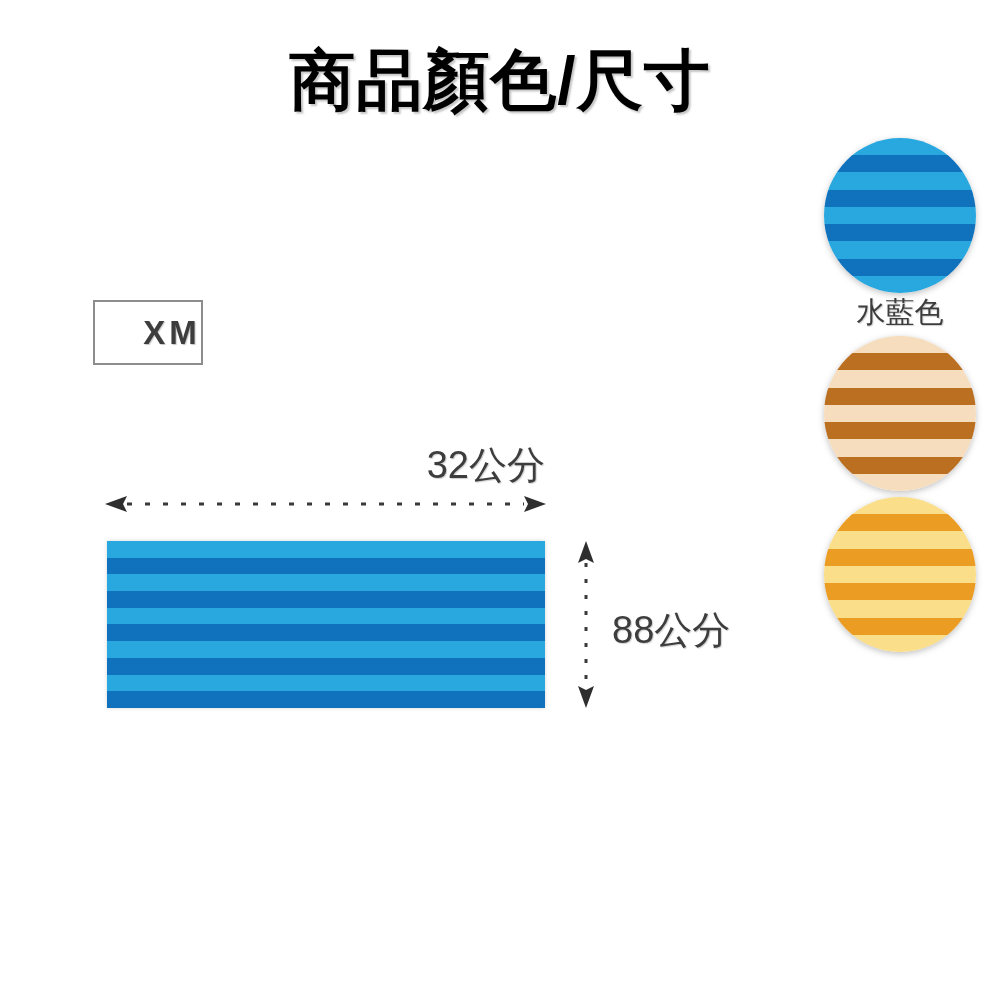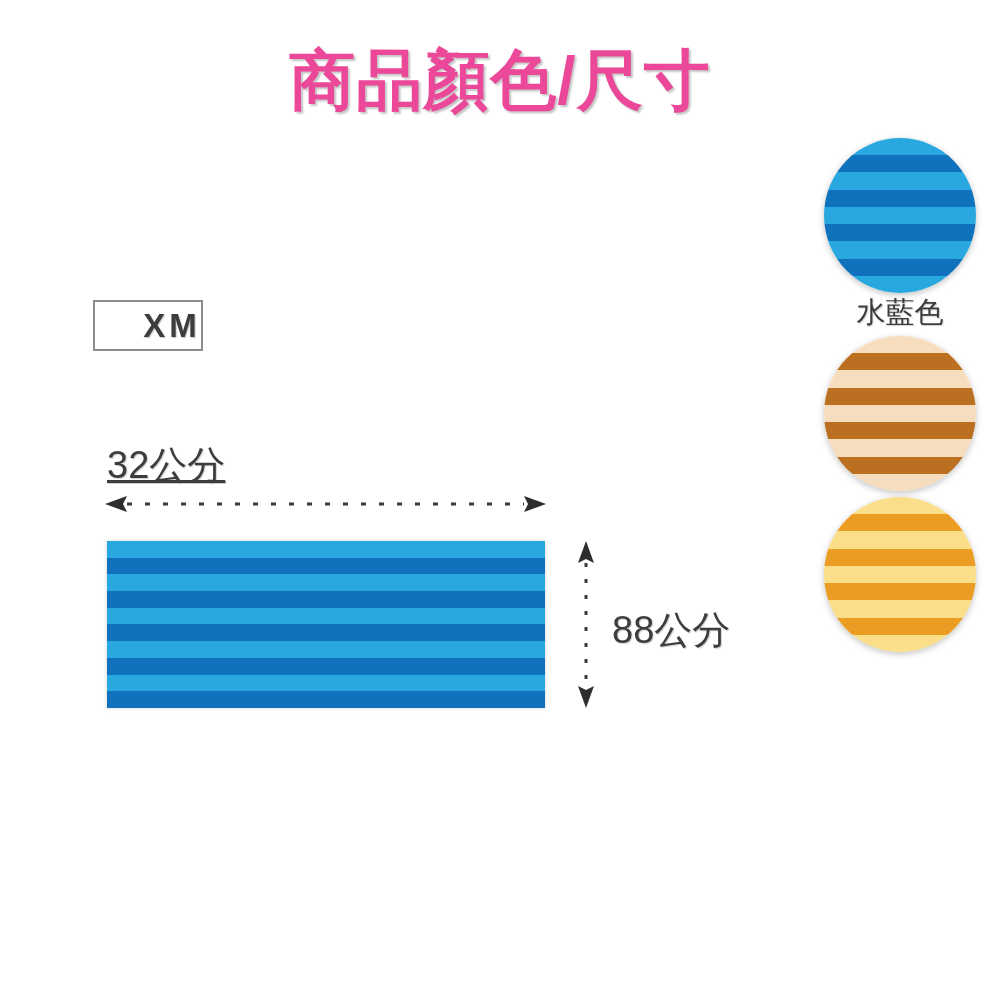--- a/index.html
+++ b/index.html
@@ -19,32 +19,32 @@
   
   #page-title {
     position: absolute;
     left: 0;
     top: 36px;
     width: 1000px;
     text-align: center;
     font-size: 66px;
     font-weight: bold;
     letter-spacing: 1px;
-    color: #ec4899;
+    color: #000000;
     text-shadow: 2px 2px 2px rgba(150,150,150,0.55);
     white-space: nowrap;
   }
 
   
   #size-tag {
     position: absolute;
     left: 93px;
     top: 300px;
     width: 110px;
-    height: 51px;
+    height: 65px;
     border: 2px solid #8d8d8d;
     box-sizing: border-box;
     display: flex;
     align-items: center;
     justify-content: center;
     background: #ffffff;
     padding-left: 48px;
   }
   #size-tag-label {
     font-size: 33px;
@@ -53,26 +53,25 @@
     color: #3d3d3d;
     text-shadow: 1px 1px 1px rgba(160,160,160,0.6);
   }
 
   
   #width-label {
     position: absolute;
     left: 107px;
     top: 440px;
     width: 438px;
-    text-align: left;
+    text-align: right;
     font-size: 38px;
     color: #3d3d3d;
     text-shadow: 1px 1px 1px rgba(165,165,165,0.55);
     white-space: nowrap;
-    text-decoration: underline;
   }
   #width-dim-line {
     position: absolute;
     left: 105px;
     top: 496px;
     width: 441px;
     height: 16px;
   }
 
   

